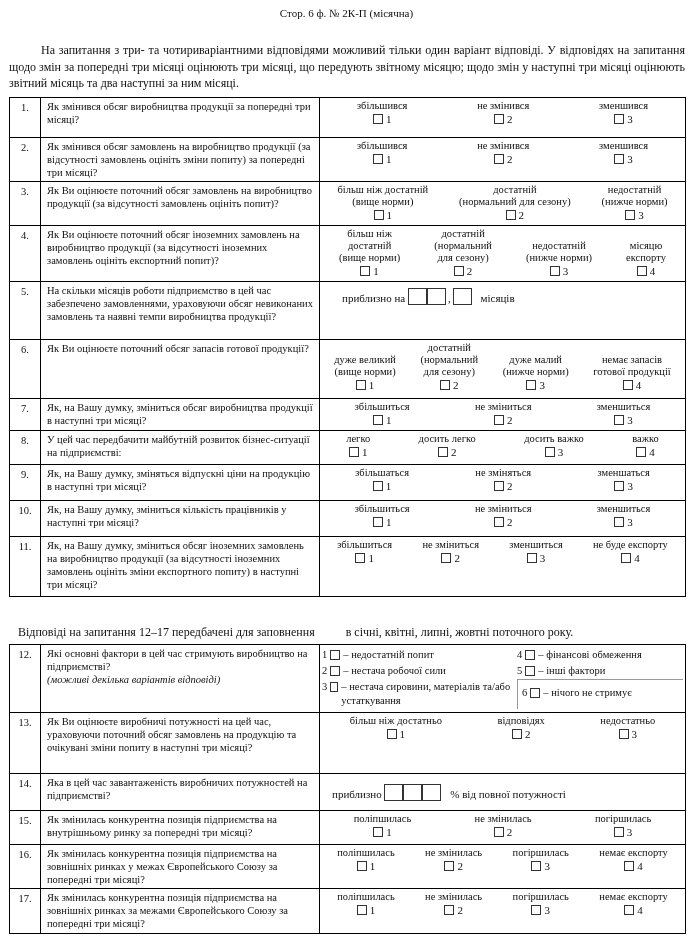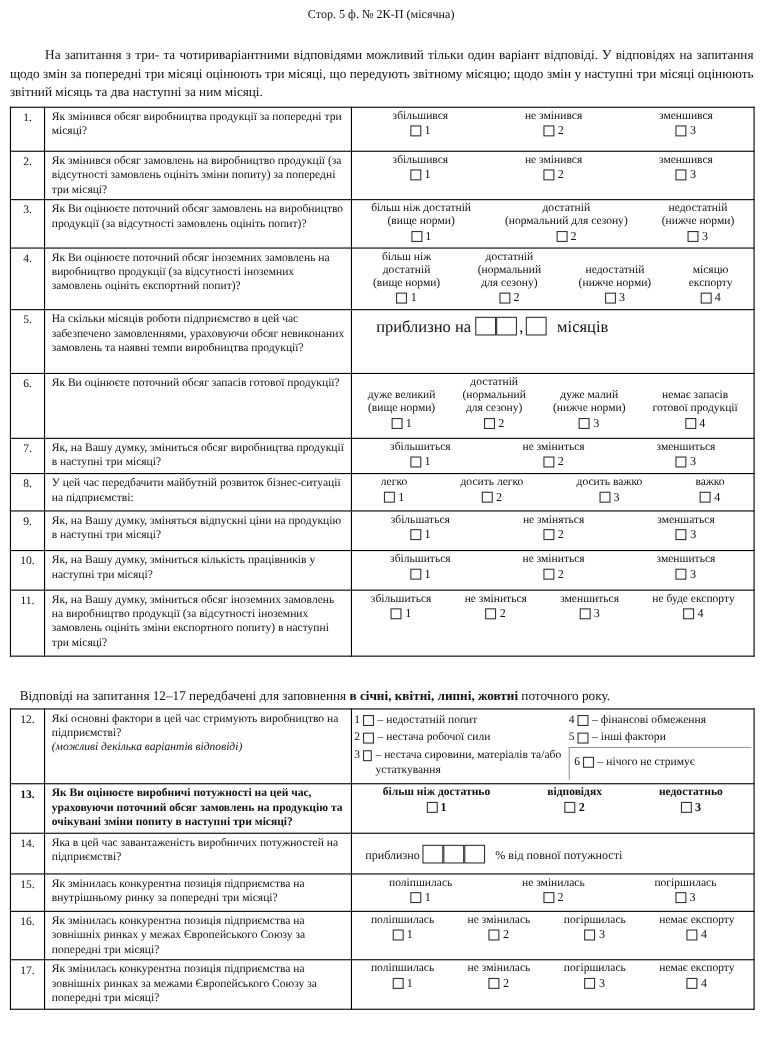--- a/index.html
+++ b/index.html
@@ -17,30 +17,30 @@
   td.num { width:22px; text-align:center; padding-top:3px !important; }
   td.text { width:268px; padding-left:6px !important; }
   td.ans { padding:2px 2px !important; }
   .opts { display:flex; justify-content:space-around; align-items:flex-end; height:100%; }
   .opt { display:flex; flex-direction:column; align-items:center; text-align:center; font-size:10.5px; line-height:12px; }
   .opt .lbl { white-space:pre-line; }
   .cb { display:inline-flex; align-items:center; gap:3px; margin-top:1px; font-size:11px; }
   .box { display:inline-block; width:10px; height:10px; border:1px solid #333; background:#fff; box-sizing:border-box; }
   .bigbox { display:inline-block; width:17px; height:17px; border:1px solid #333; box-sizing:border-box; vertical-align:bottom; }
   .section2 { position:absolute; top:625px; left:18px; font-size:12px; }
-  .section2 b { font-weight:bold; }
+  .section2 b { font-weight:normal;margin-left:28px; }
   .factors { display:grid; grid-template-columns: 195px 1fr; font-size:10.5px; line-height:14px; }
   .factor { display:flex; align-items:flex-start; gap:3px; padding:1px 0; }
   .factor6 { border-left:1px solid #999; border-top:1px solid #999; padding:6px 4px; }
   .italic { font-style:italic; }
 </style>
 </head>
 <body>
 
-<div class="header">Стор. 5 ф. № 2К-П (місячна)</div>
+<div class="header">Стор. 6 ф. № 2К-П (місячна)</div>
 <div class="intro">На запитання з три- та чотириваріантними відповідями можливий тільки один варіант відповіді. У відповідях на запитання щодо змін за попередні три місяці оцінюють три місяці, що передують звітному місяцю; щодо змін у наступні три місяці оцінюють звітний місяць та два наступні за ним місяці.</div>
 
 <table class="q" id="t1" style="top:97px;">
     <tbody>
       <tr style="height: 40px;">
         <td class="num">1.</td>
         <td class="text">
           <div>Як змінився обсяг виробництва продукції за попередні три місяці?</div>
         </td>
         <td class="ans">
@@ -177,21 +177,21 @@
             </div>
           </div>
         </td>
       </tr>
       <tr style="height: 58px;">
         <td class="num">5.</td>
         <td class="text">
           <div>На скільки місяців роботи підприємство в цей час забезпечено замовленнями, ураховуючи обсяг невиконаних замовлень та наявні темпи виробництва продукції?</div>
         </td>
         <td class="ans">
-          <div style="padding: 4px 0px 0px 20px; font-size: 15px;"><span>приблизно на</span> <span class="bigbox" style="width: 19px;"></span><span class="bigbox" style="width: 19px;"></span><span style="margin: 0px 2px;">,</span><span class="bigbox" style="width: 19px;"></span>  <span style="margin-left: 6px;">місяців</span></div>
+          <div style="padding: 4px 0px 0px 20px; font-size: 11px;"><span>приблизно на</span> <span class="bigbox" style="width: 19px;"></span><span class="bigbox" style="width: 19px;"></span><span style="margin: 0px 2px;">,</span><span class="bigbox" style="width: 19px;"></span>  <span style="margin-left: 6px;">місяців</span></div>
         </td>
       </tr>
       <tr style="height: 59px;">
         <td class="num">6.</td>
         <td class="text">
           <div>Як Ви оцінюєте поточний обсяг запасів готової продукції?</div>
         </td>
         <td class="ans">
           <div class="opts">
             <div class="opt">
@@ -442,21 +442,21 @@
               <span>– нестача сировини, матеріалів та/або устаткування</span>
             </div>
             <div class="factor factor6">
               <span>6</span>
               <span class="box" style="margin-top: 2px;"></span>
               <span>– нічого не стримує</span>
             </div>
           </div>
         </td>
       </tr>
-      <tr style="height: 45px; font-weight: bold;">
+      <tr style="height: 61px;">
         <td class="num">13.</td>
         <td class="text">
           <div>Як Ви оцінюєте виробничі потужності на цей час, ураховуючи поточний обсяг замовлень на продукцію та очікувані зміни попиту в наступні три місяці?</div>
         </td>
         <td class="ans">
           <div class="opts">
             <div class="opt">
               <span class="lbl">більш ніж достатньо</span>
               <span class="cb">
                 <span class="box"></span>

